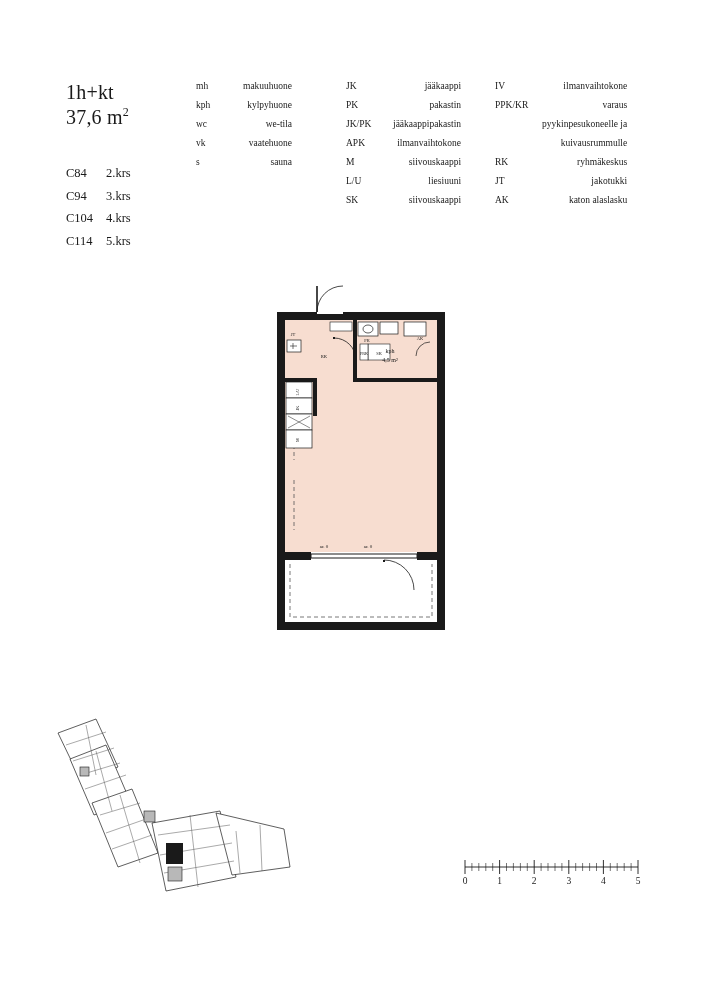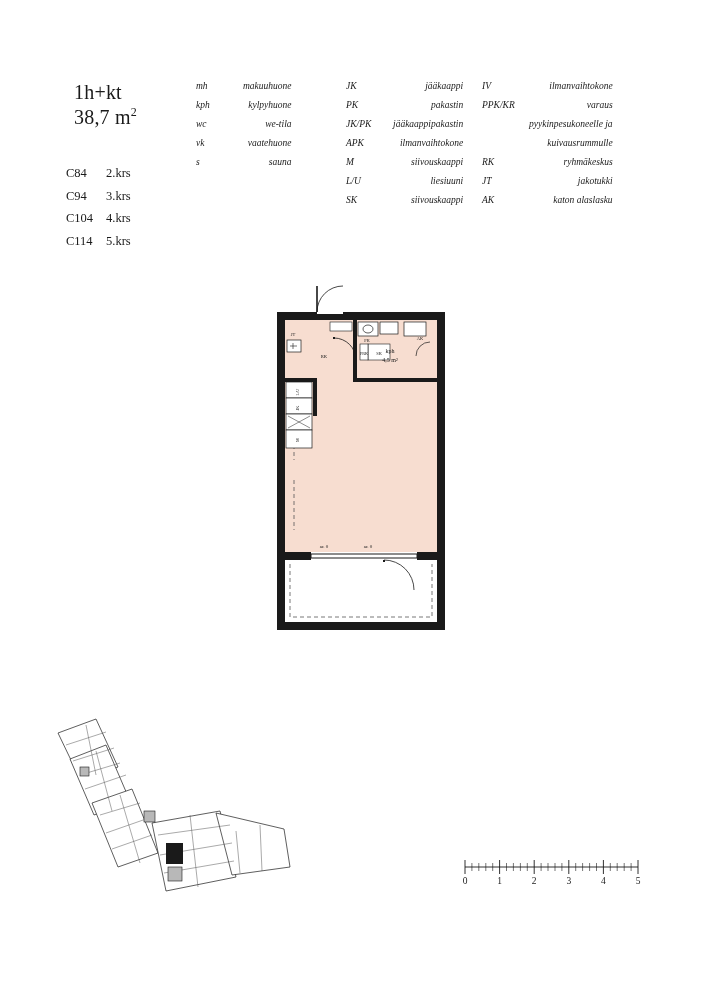--- a/index.html
+++ b/index.html
@@ -15,21 +15,20 @@
     color: #1a1a1a;
     overflow: hidden;
   }
 
   
   #title-block {
     position: absolute;
     left: 66px;
     top: 80px;
     width: 130px;
-    margin-left: 8px;
   }
   #apartment-type {
     font-size: 20px;
     line-height: 1.25;
     letter-spacing: 0.2px;
   }
   #apartment-area {
     font-size: 20px;
     line-height: 1.25;
     letter-spacing: 0.2px;
@@ -59,26 +58,25 @@
 
   
   .legend-col {
     position: absolute;
     top: 82px;
     font-size: 9.5px;
     line-height: 1;
   }
   #legend-col-1 { left: 196px; }
   #legend-col-2 { left: 346px; }
-  #legend-col-3 { left: 482px; }
+  #legend-col-3 { left: 495px; }
 
   .legend-row {
     display: flex;
     margin-bottom: 9.5px;
-    font-style: italic;
   }
   .legend-abbr {
     width: 47px;
     flex: 0 0 47px;
   }
   .legend-desc {
     flex: 1 1 auto;
     text-align: right;
   }
   .legend-row.continuation .legend-abbr { width: 47px; }
@@ -127,21 +125,21 @@
     line-height: 1.95;
     width: 200px;
   }
 </style>
 </head>
 <body>
 
 <div id="title-block">
   <div id="apartment-type">1h+kt</div>
   <div id="apartment-area">
-    <span>38,7 m</span><sup>2</sup>
+    <span>37,6 m</span><sup>2</sup>
   </div>
 </div>
 
 <div id="unit-list">
   <div class="unit-row">
     <span class="unit-code">C84</span>
     <span class="unit-floor">2.krs</span>
   </div>
   <div class="unit-row">
     <span class="unit-code">C94</span>

